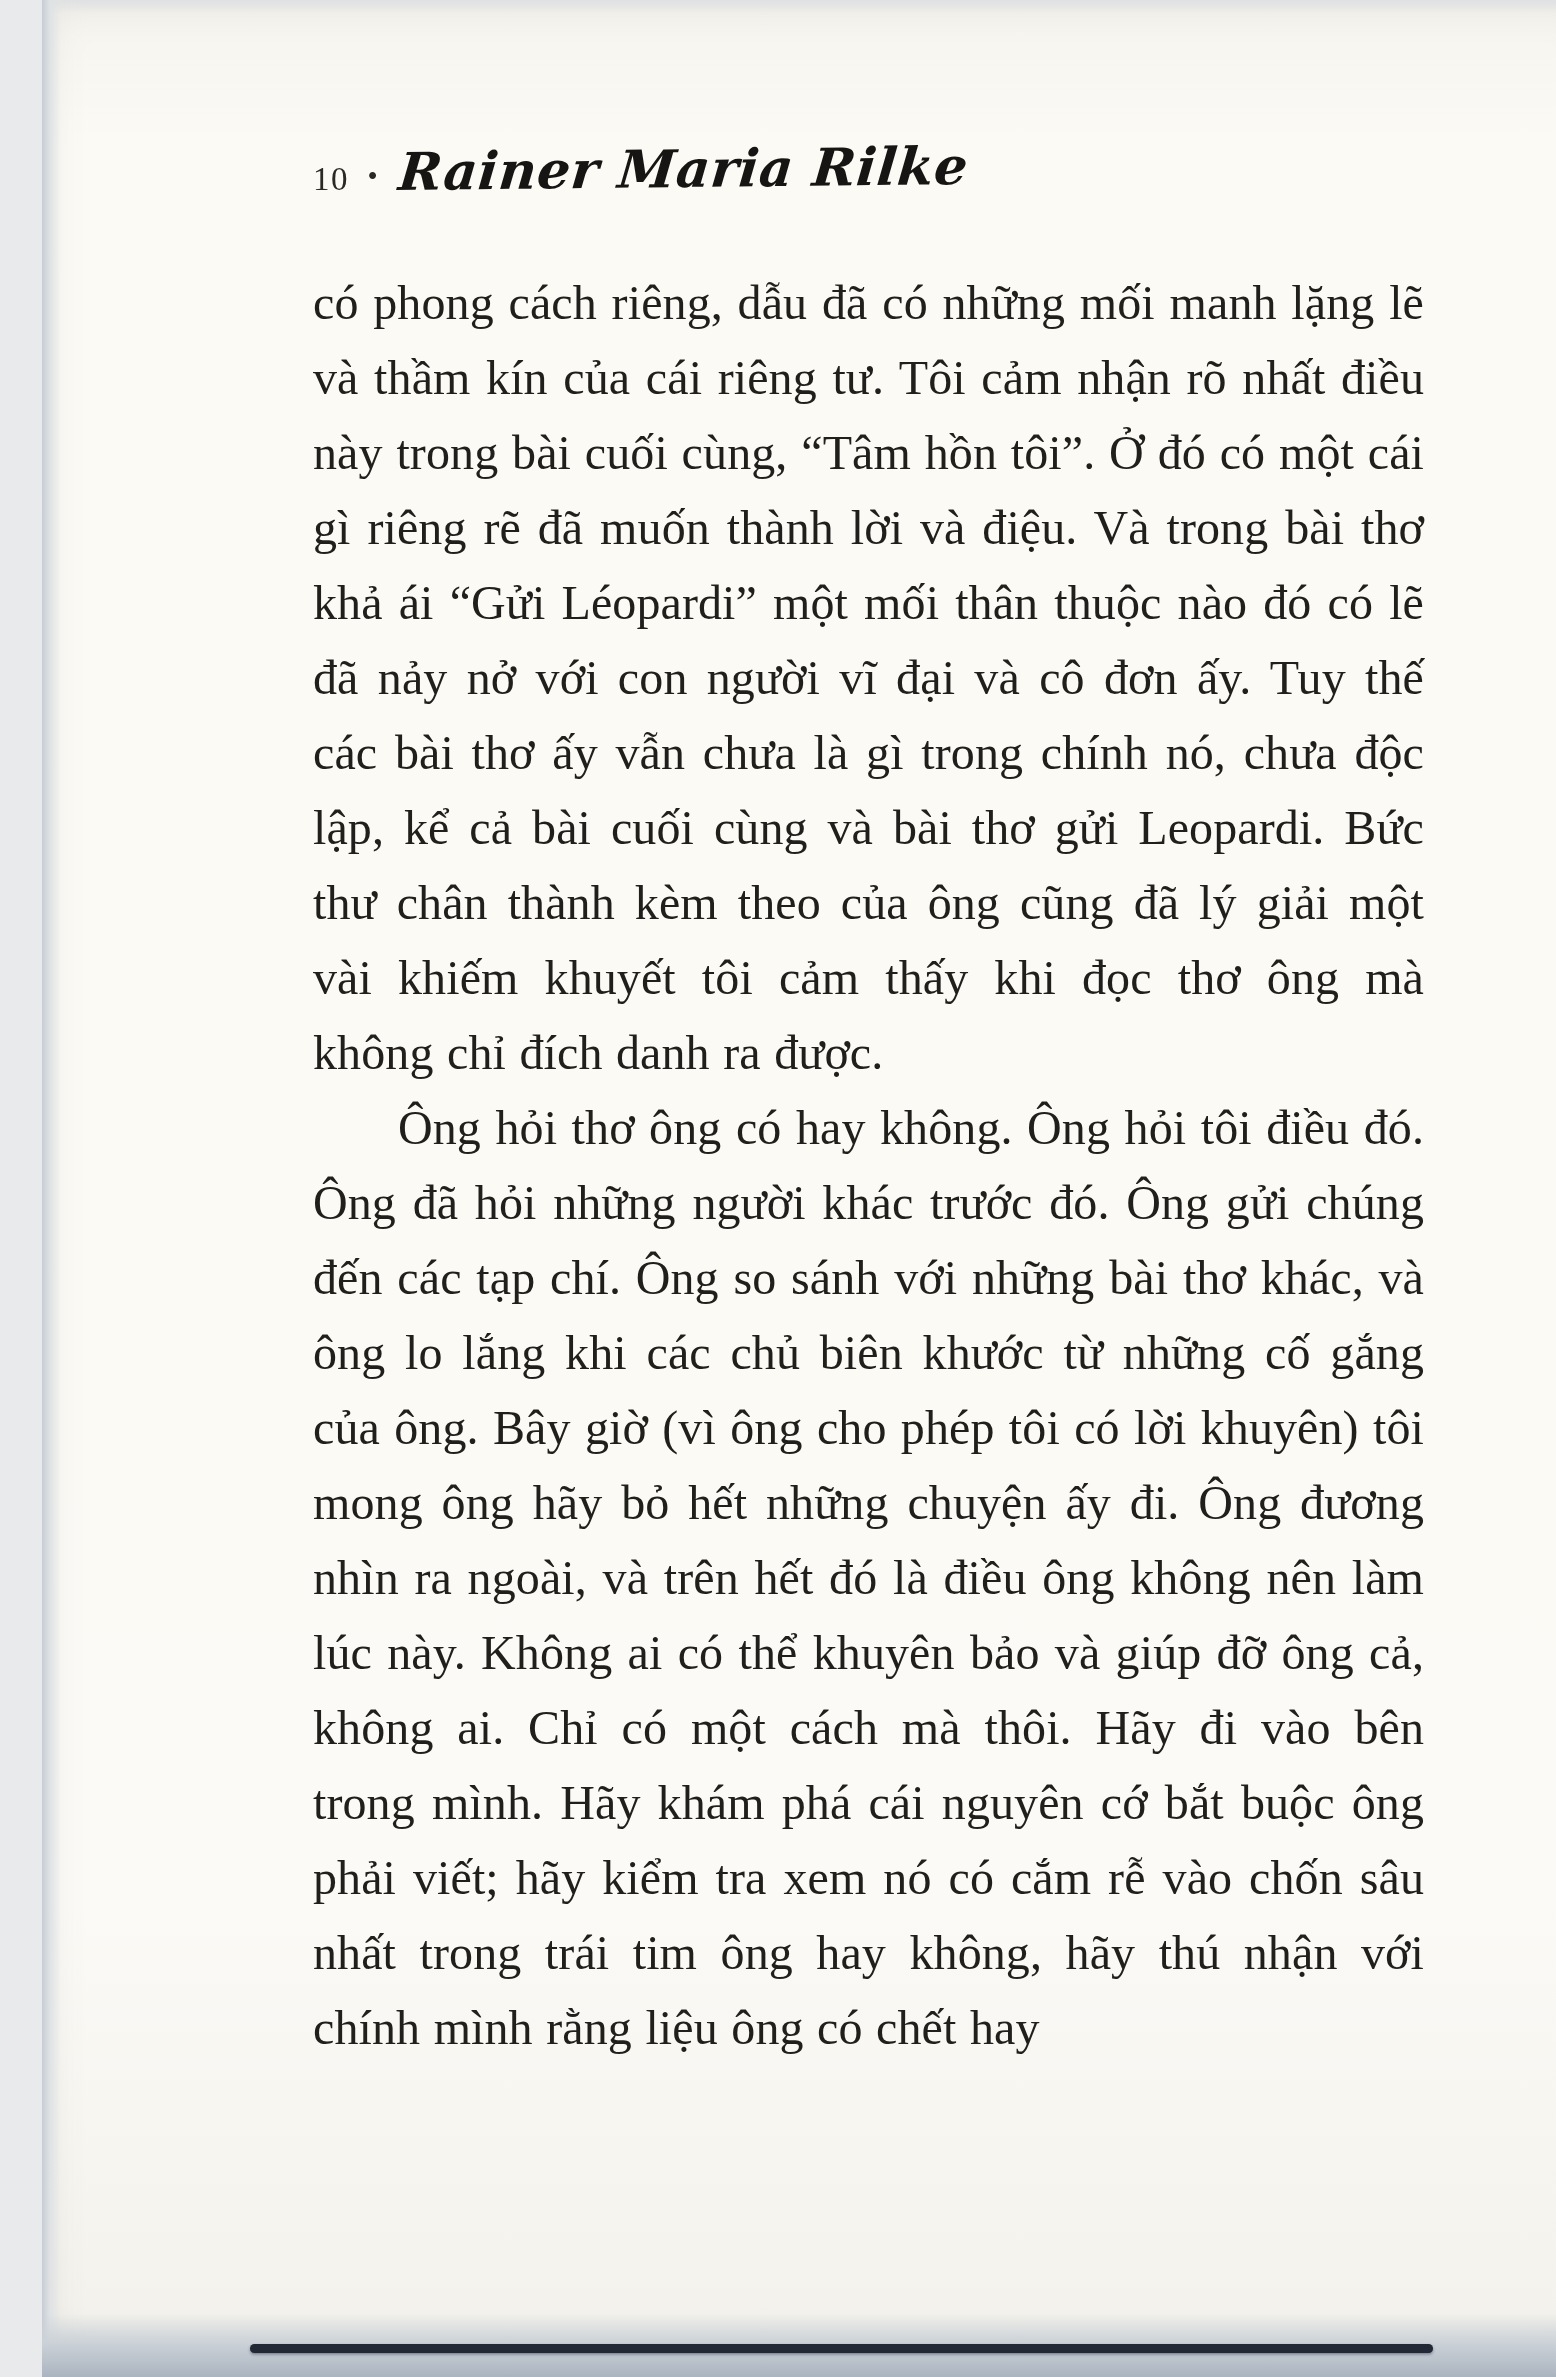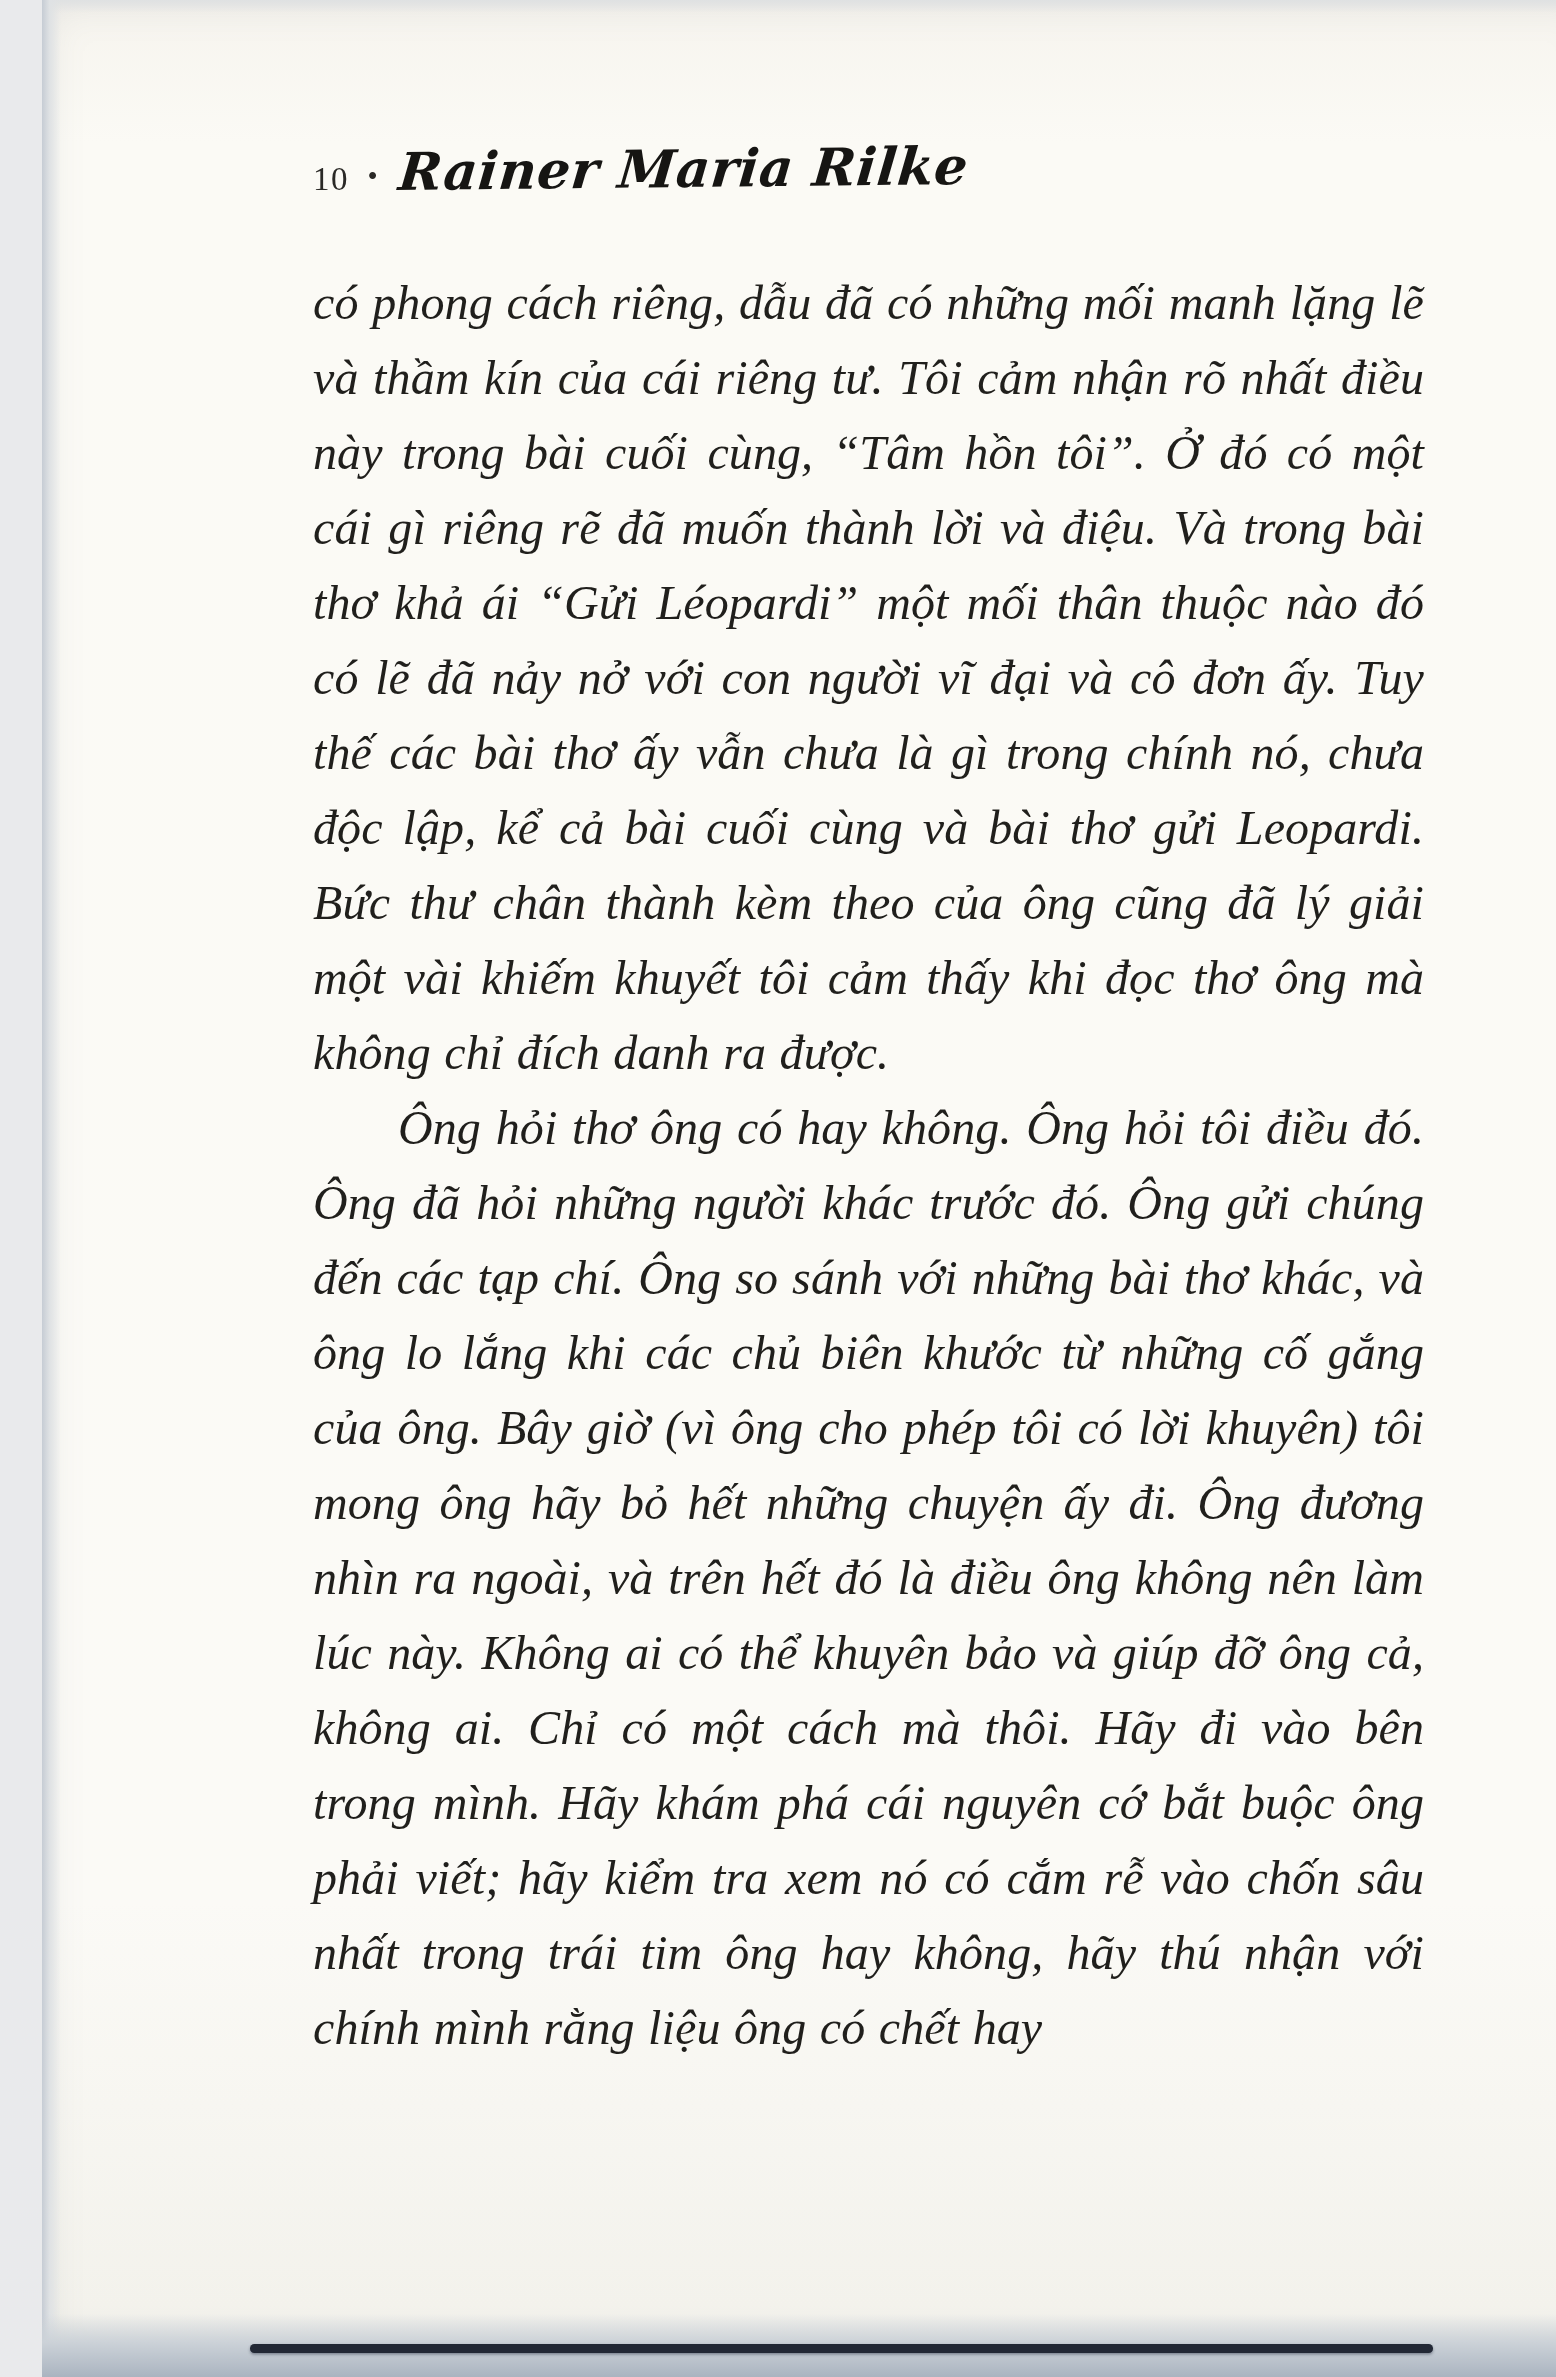--- a/index.html
+++ b/index.html
@@ -75,21 +75,20 @@
     transform-origin: left bottom;
   }
   .body-text p {
     margin: 0;
     font-size: 48px;
     line-height: 75px;
     text-align: justify;
     letter-spacing: 0.1px;
     word-spacing: 1.4px;
     color: #201f1c;
-    font-style: italic;
   }
   .body-text p.indent {
     text-indent: 85px;
   }
 </style>
 </head>
 <body>
 
 <div class="scan">
 

